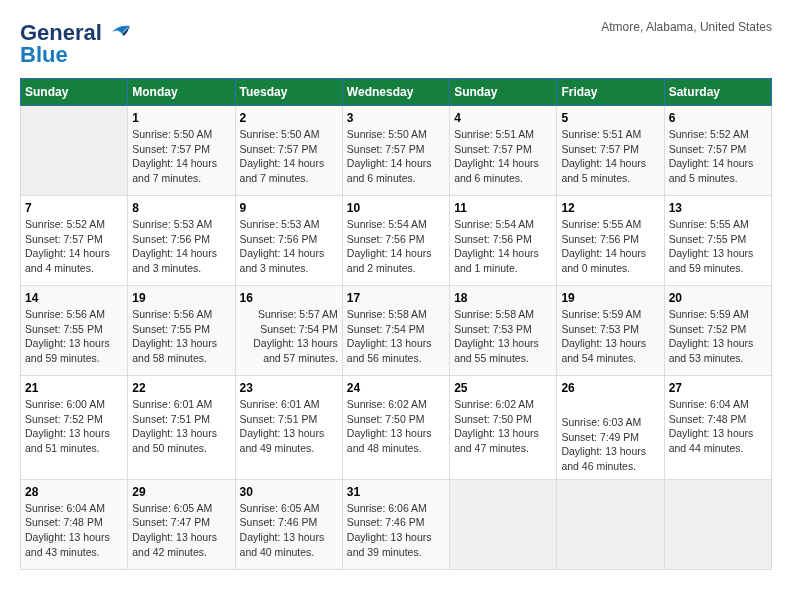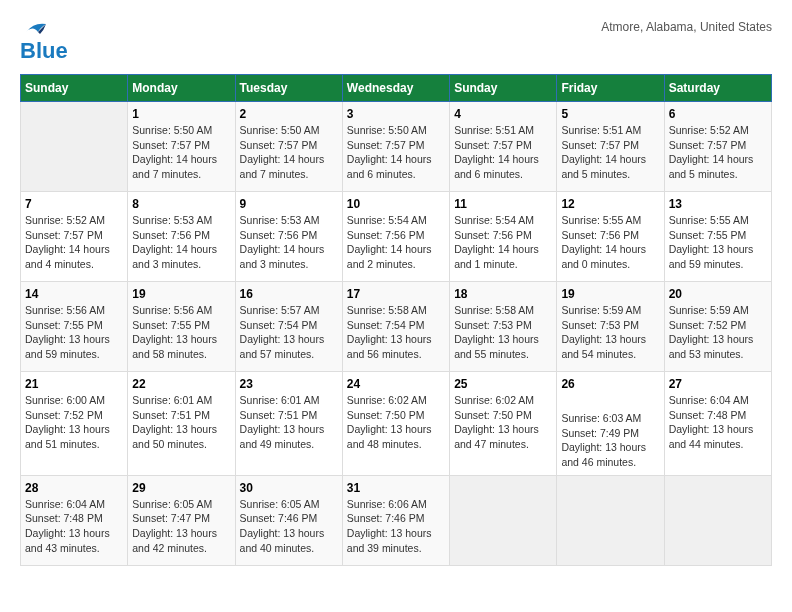--- a/index.html
+++ b/index.html
@@ -86,20 +86,21 @@
     }
   </style>
 </head>
 <body>
 
 <div class="header">
   <div class="logo">
     <div class="logo-row">
       <div style="display:flex; flex-direction:column; align-items:flex-start;">
         <div style="display:flex; align-items:center; gap:2px;">
+          <span style="font-size:22px; font-weight:bold; color:#1a3a6e;">General</span>
           <svg width="28" height="22" viewBox="0 0 28 22">
             <path d="M6,12 Q14,2 26,4 Q20,8 18,12 Q14,6 8,10 Z" fill="#1a7abf"></path>
             <path d="M18,12 Q22,8 26,4 Q24,10 20,14 Z" fill="#1a3a6e"></path>
           </svg>
         </div>
         <span style="font-size:22px; font-weight:bold; color:#1a7abf; margin-top:-4px;">Blue</span>
       </div>
     </div>
   </div>
   <div class="title-section">
@@ -226,21 +227,21 @@
         </td>
         <td>
           <span class="date-num">19</span>
           <div class="cell-text" style="white-space: pre-line;">Sunrise: 5:56 AM
 Sunset: 7:55 PM
 Daylight: 13 hours
 and 58 minutes.</div>
         </td>
         <td>
           <span class="date-num">16</span>
-          <div class="cell-text" style="white-space: pre-line;">Sunrise: 5:57 AM
+          <div class="cell-text" style="white-space: pre-line; text-align: right;">Sunrise: 5:57 AM
 Sunset: 7:54 PM
 Daylight: 13 hours
 and 57 minutes.</div>
         </td>
         <td>
           <span class="date-num">17</span>
           <div class="cell-text" style="white-space: pre-line;">Sunrise: 5:58 AM
 Sunset: 7:54 PM
 Daylight: 13 hours
 and 56 minutes.</div>

